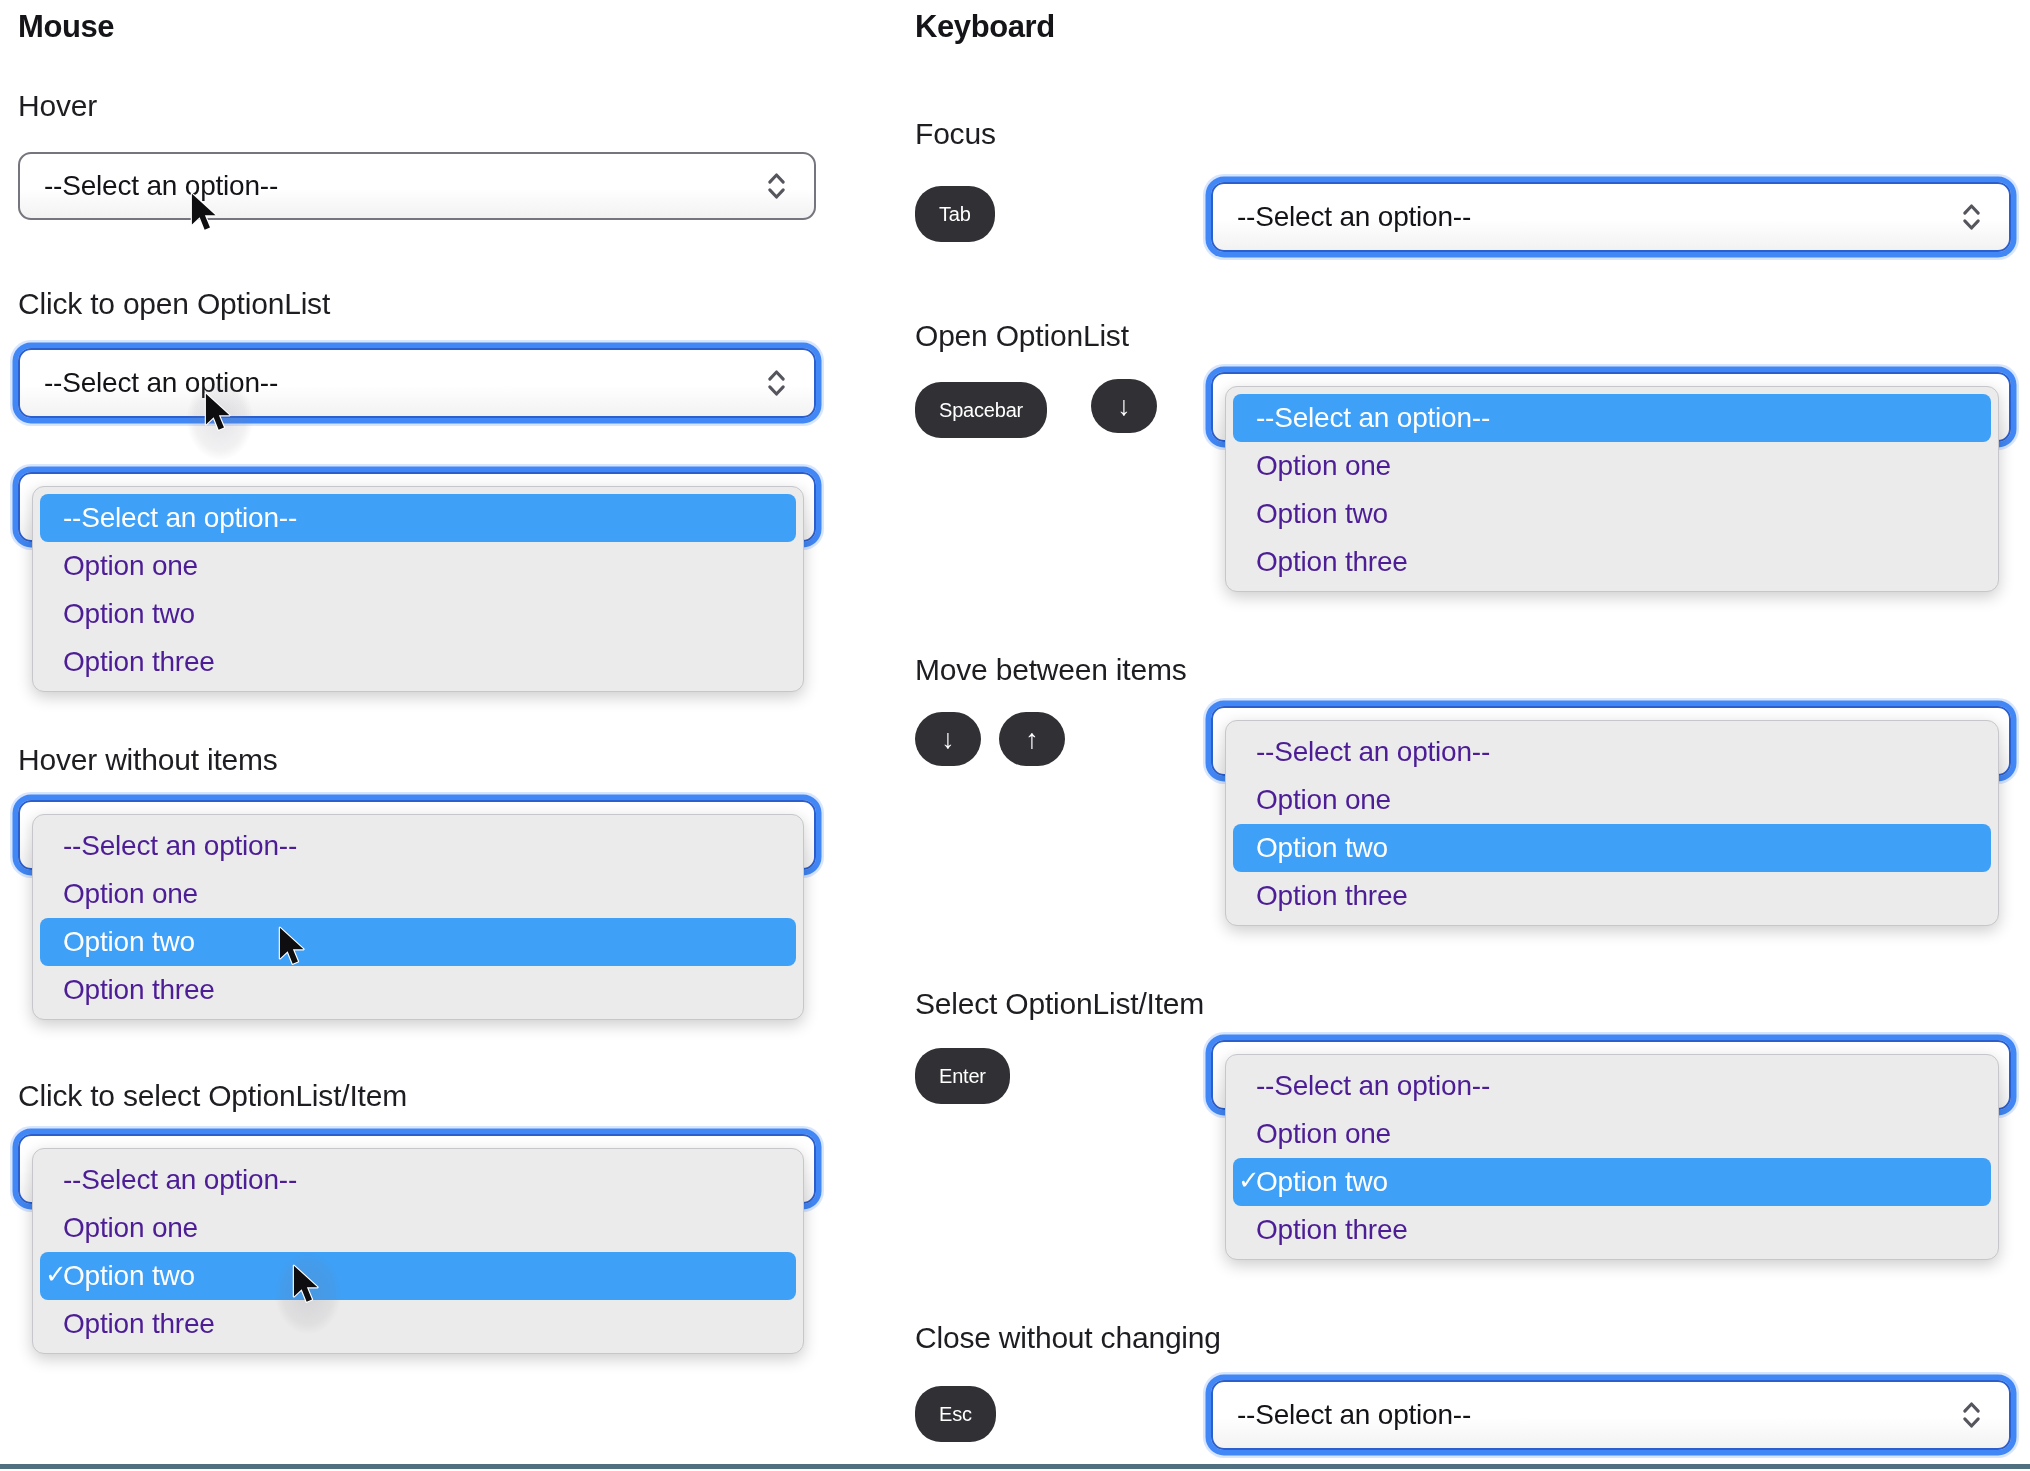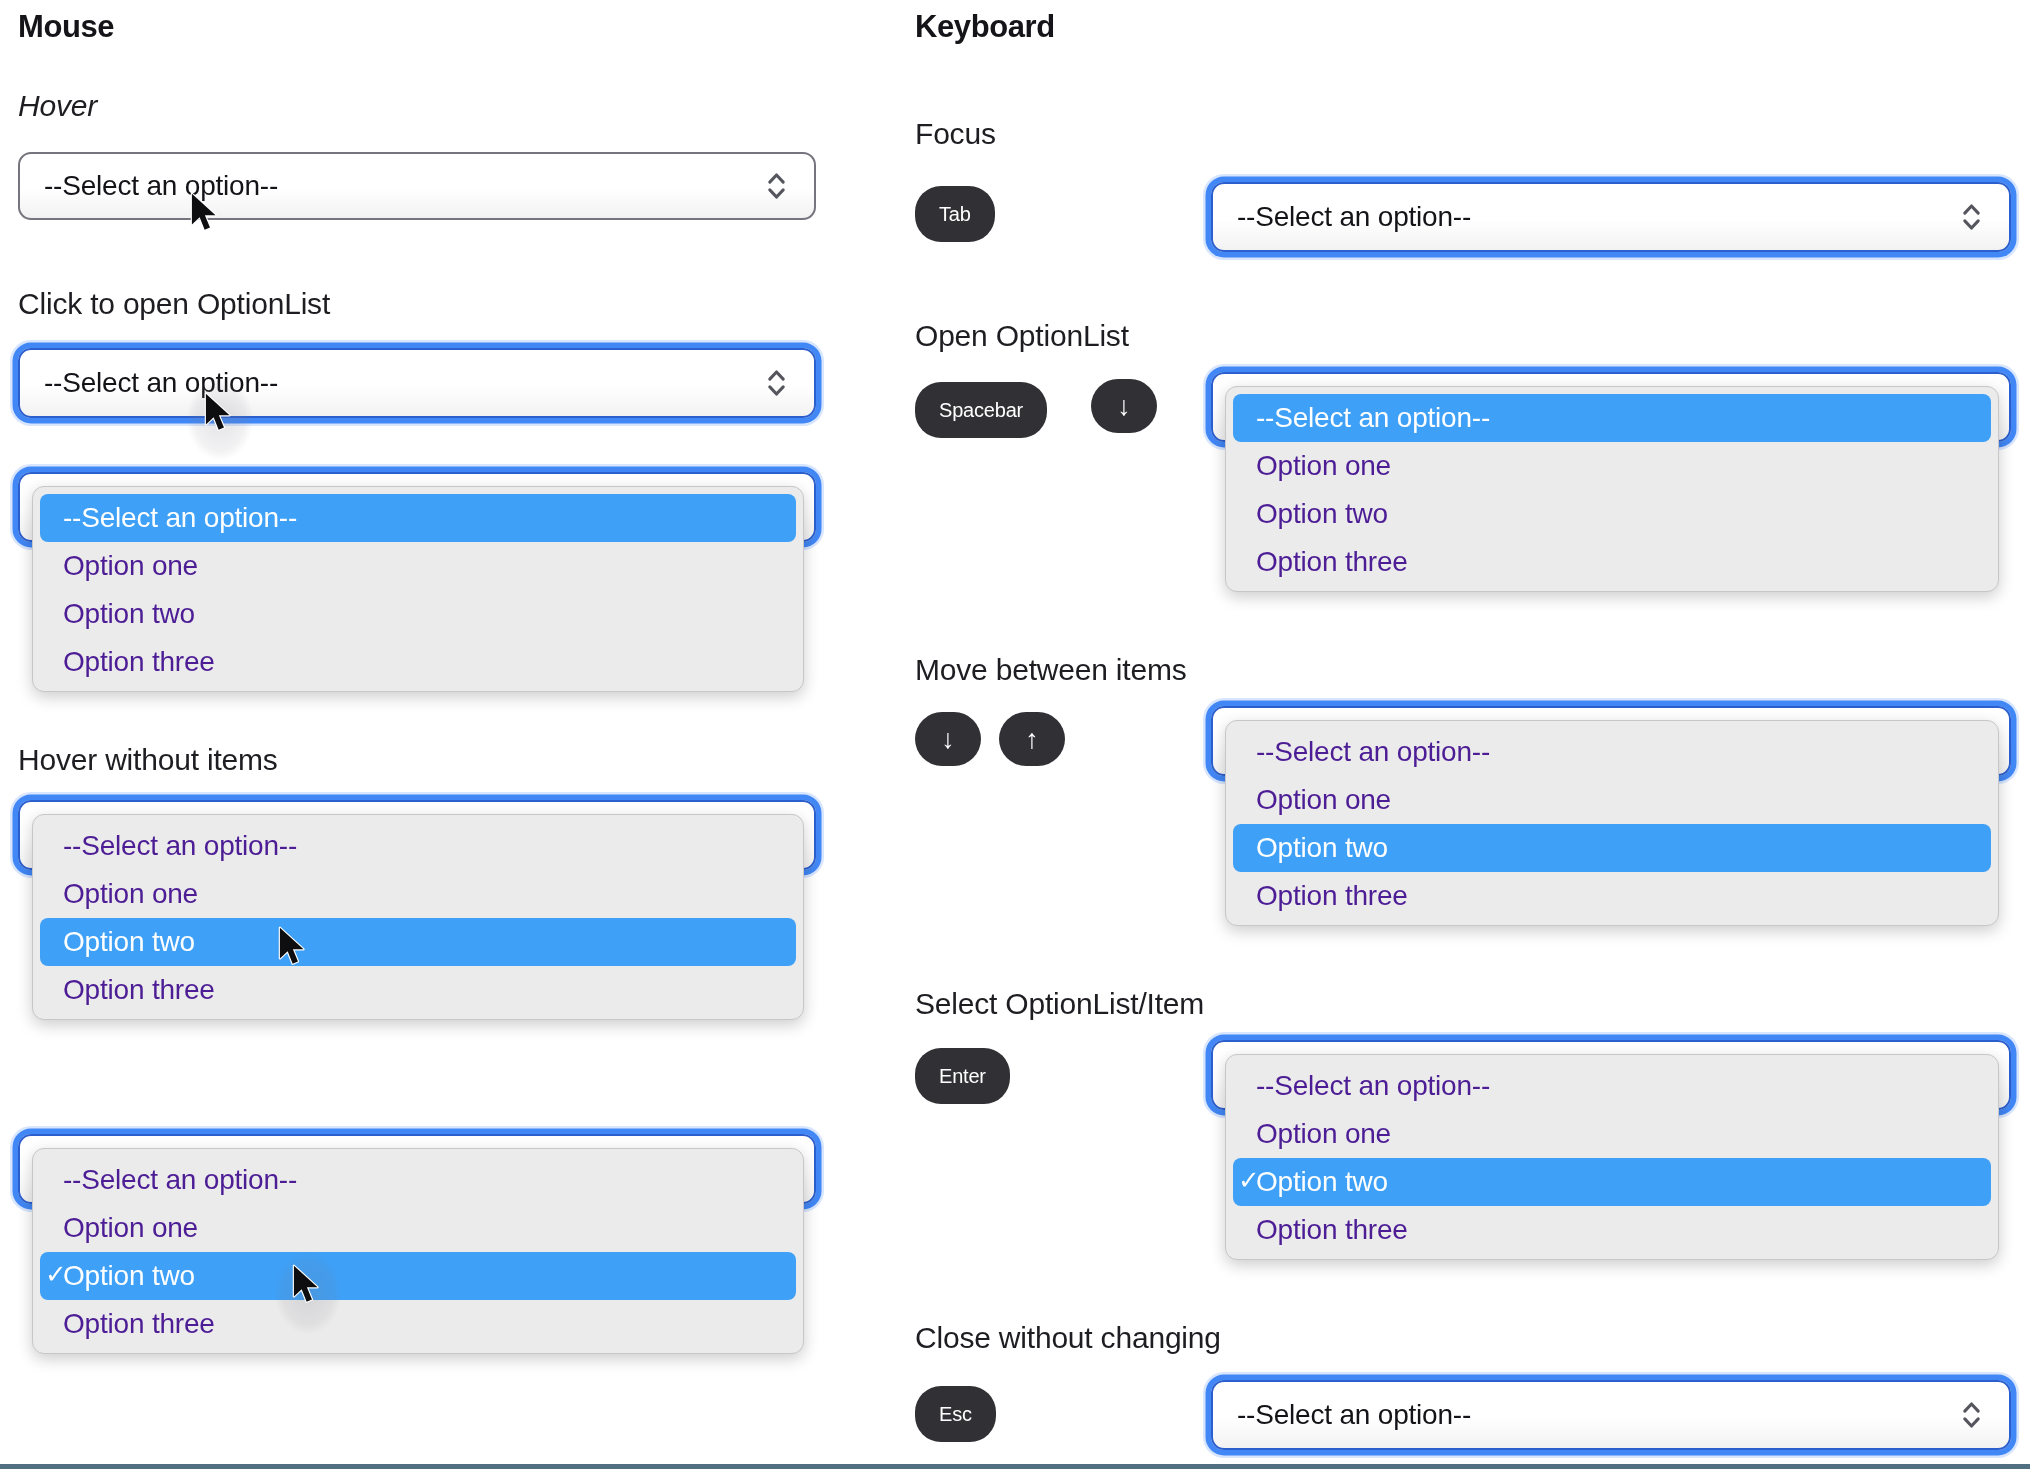--- a/index.html
+++ b/index.html
@@ -54,21 +54,21 @@
 </style>
 </head>
 <body>
 
 <div id="page">
 
   <div id="mouse-col" class="col">
 
     <div class="h2 abs" style="left:0;top:8px;">Mouse</div>
 
-    <div class="h3 abs" style="left:0;top:88px;font-style:italic;">Hover</div>
+    <div class="h3 abs" style="left:0;top:88px;">Hover</div>
     <div class="select abs" style="left:0;top:152px;width:798px;">
       <span class="sel-text">--Select an option--</span>
       <svg class="chev" viewBox="0 0 24 30">
         <path d="M5 11 L12 3.5 L19 11"></path>
           <path d="M5 19 L12 26.5 L19 19"></path>
       </svg>
     </div>
     <svg class="cursor abs" style="left:170px;top:192px;" viewBox="0 0 26 38">
       <path d="M3 1.5 L3 28 L9.7 21.8 L14 32.6 L18.6 30.6 L14.2 20.1 L23.4 20.1 Z"></path>
     </svg>
@@ -119,20 +119,21 @@
           </div>
         <div class="opt">
             <span>Option three</span>
           </div>
       </div>
     </div>
     <svg class="cursor abs" style="left:258px;top:926px;" viewBox="0 0 26 38">
       <path d="M3 1.5 L3 28 L9.7 21.8 L14 32.6 L18.6 30.6 L14.2 20.1 L23.4 20.1 Z"></path>
     </svg>
 
+    <div class="h3 abs" style="left:0;top:1078px;">Click to select OptionList/Item</div>
     <div class="open-select" style="left:0;top:1134px;width:798px;">
       <div class="ring focused"></div>
       <div class="panel">
         <div class="opt">
             <span>--Select an option--</span>
           </div>
         <div class="opt">
             <span>Option one</span>
           </div>
         <div class="opt hi">

